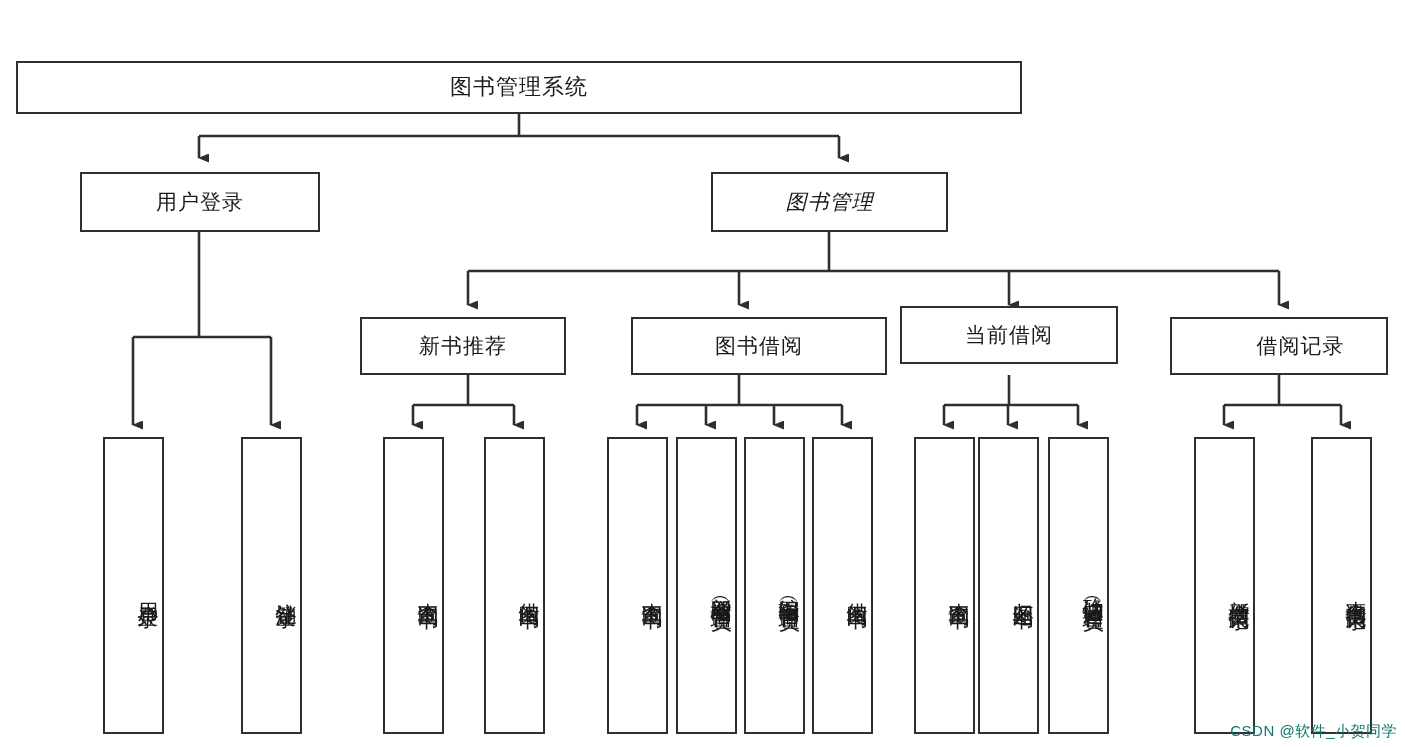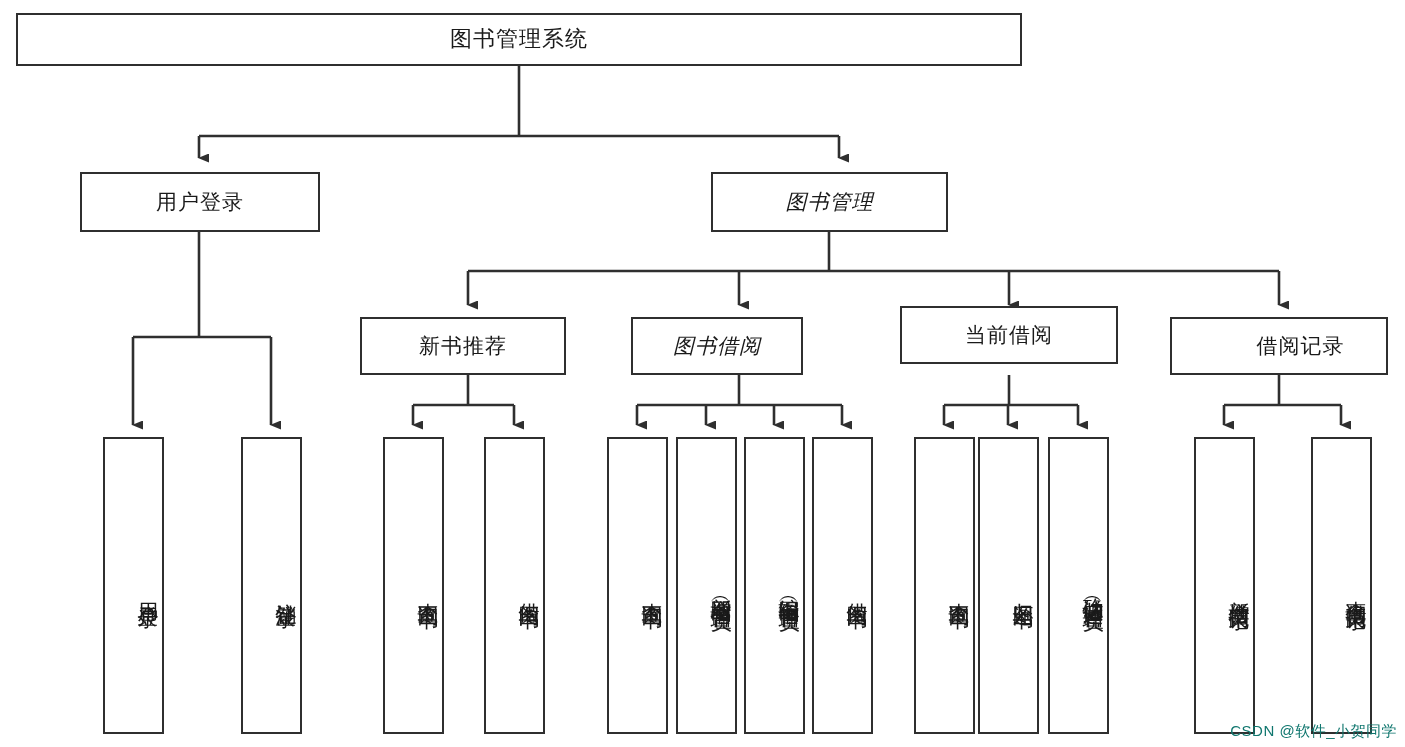--- a/index.html
+++ b/index.html
@@ -51,20 +51,21 @@
     justify-content: center;
     padding-top: 8px;
   }
   .node-v > span {
     writing-mode: vertical-rl;
     text-orientation: upright;
     white-space: nowrap;
   }
   #title-node {
     font-size: 22px;
+    margin-top: 48px;
   }
   #watermark {
     position: absolute;
     right: 8px;
     bottom: 6px;
     font-size: 15px;
     color: #0f766e;
     white-space: nowrap;
     letter-spacing: 0.5px;
   }
@@ -131,21 +132,21 @@
   <div class="node node-h" style="left:80px; top:172px; width:240px; height:60px;">
     <span>用户登录</span>
   </div>
   <div class="node node-h" style="left:711px; top:172px; width:237px; height:60px;font-style:italic;">
     <span>图书管理</span>
   </div>
 
   <div class="node node-h" style="left:360px; top:317px; width:206px; height:58px;">
     <span>新书推荐</span>
   </div>
-  <div class="node node-h" style="left:631px; top:317px; width:172px; height:58px;font-style:italic;">
+  <div class="node node-h" style="left:631px; top:317px; width:256px; height:58px;">
     <span>图书借阅</span>
   </div>
   <div class="node node-h" style="left:900px; top:306px; width:218px; height:58px;justify-content:center;">
     <span>当前借阅</span>
   </div>
   <div class="node node-h" style="left:1170px; top:317px; width:218px; height:58px;padding-left:43px;">
     <span>借阅记录</span>
   </div>
 
   <div class="node node-v" style="left:103px; top:437px; width:61px; height:297px;">

